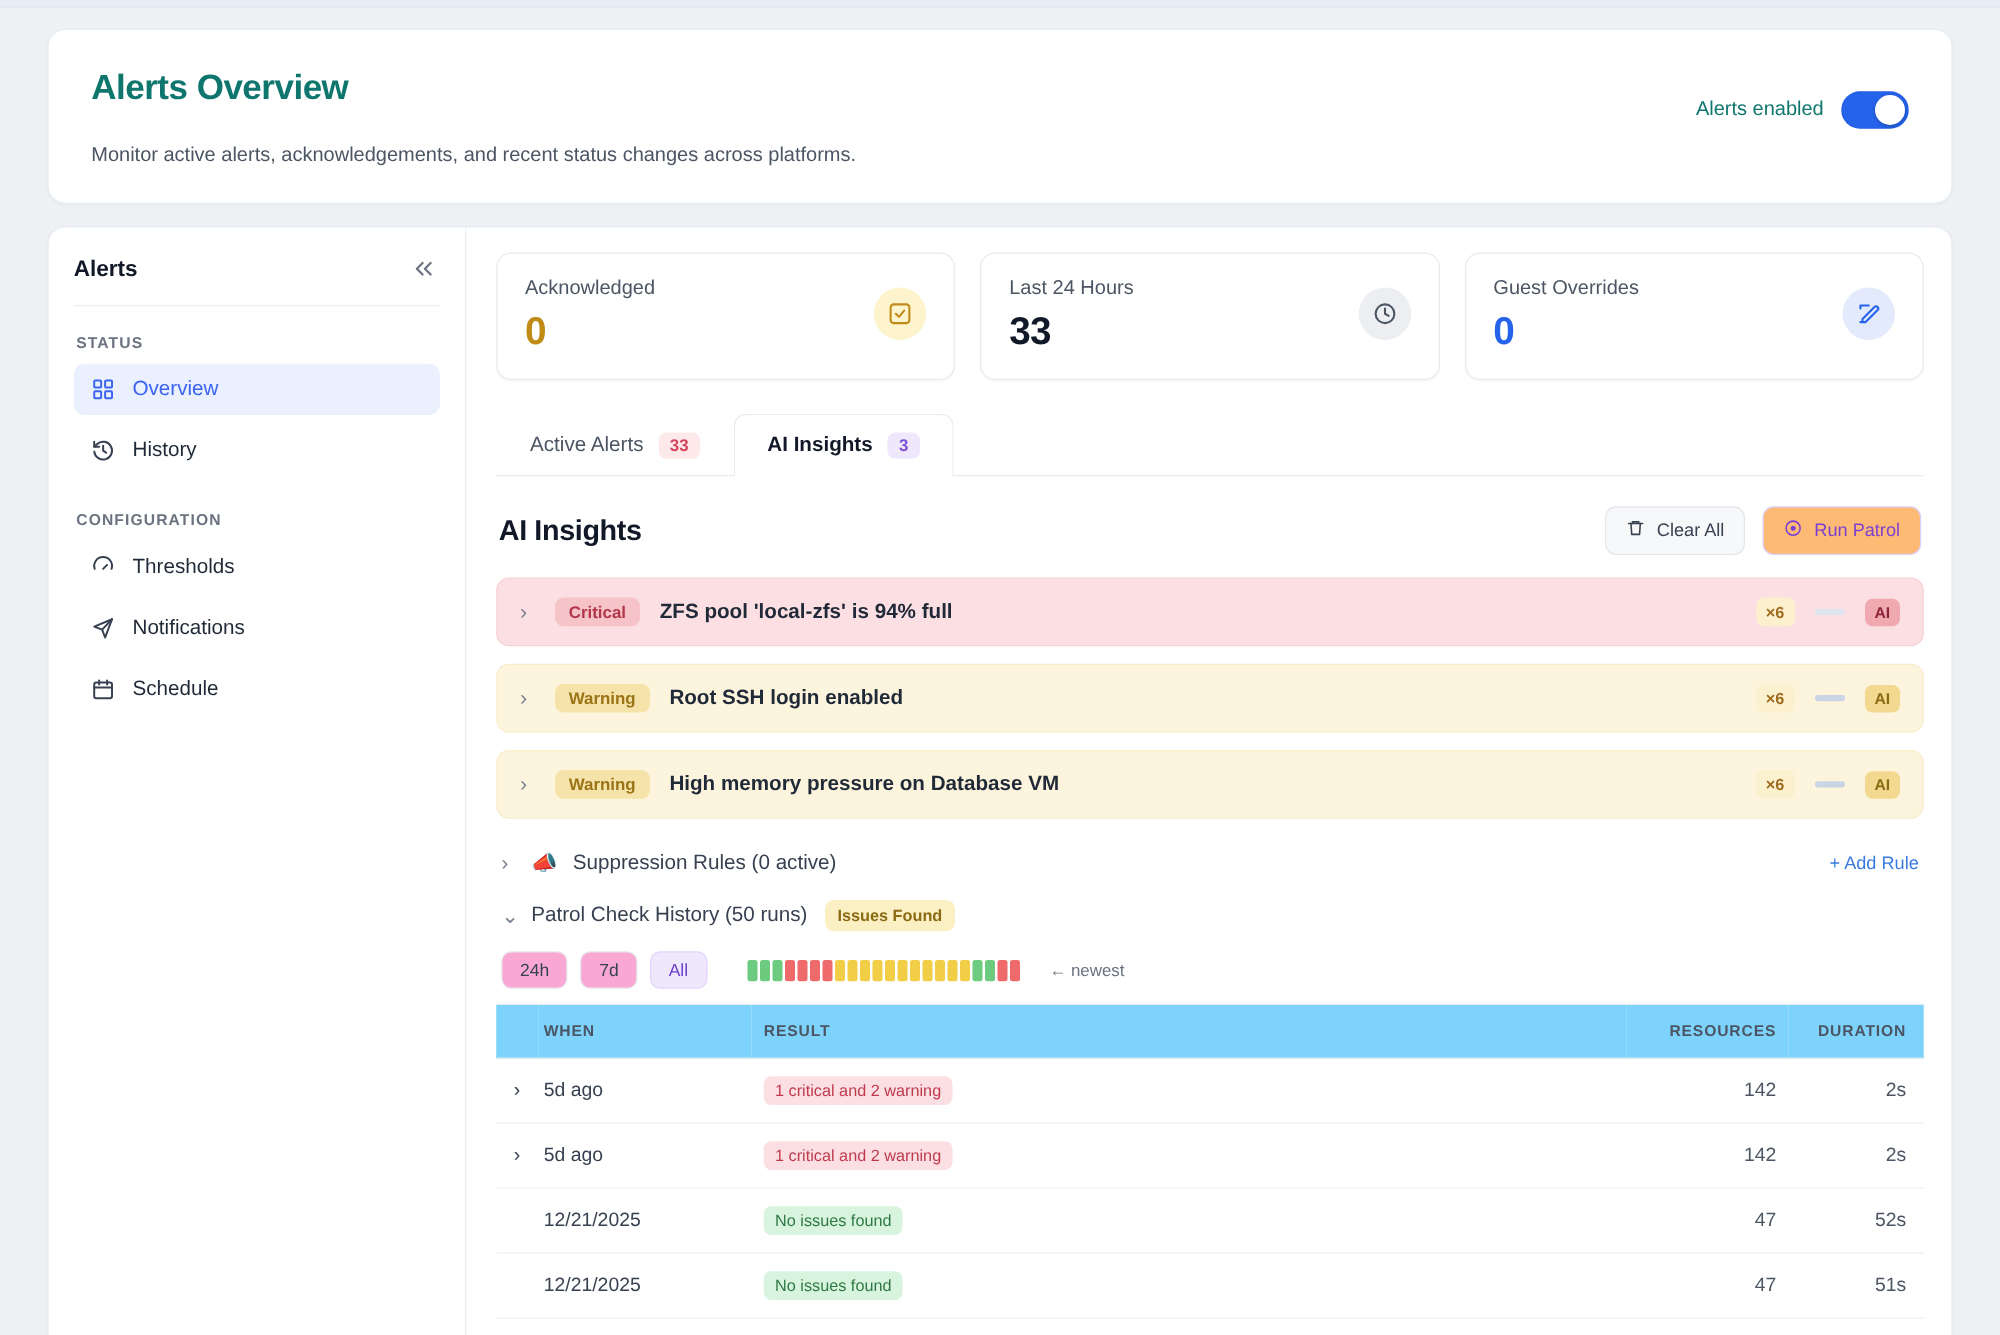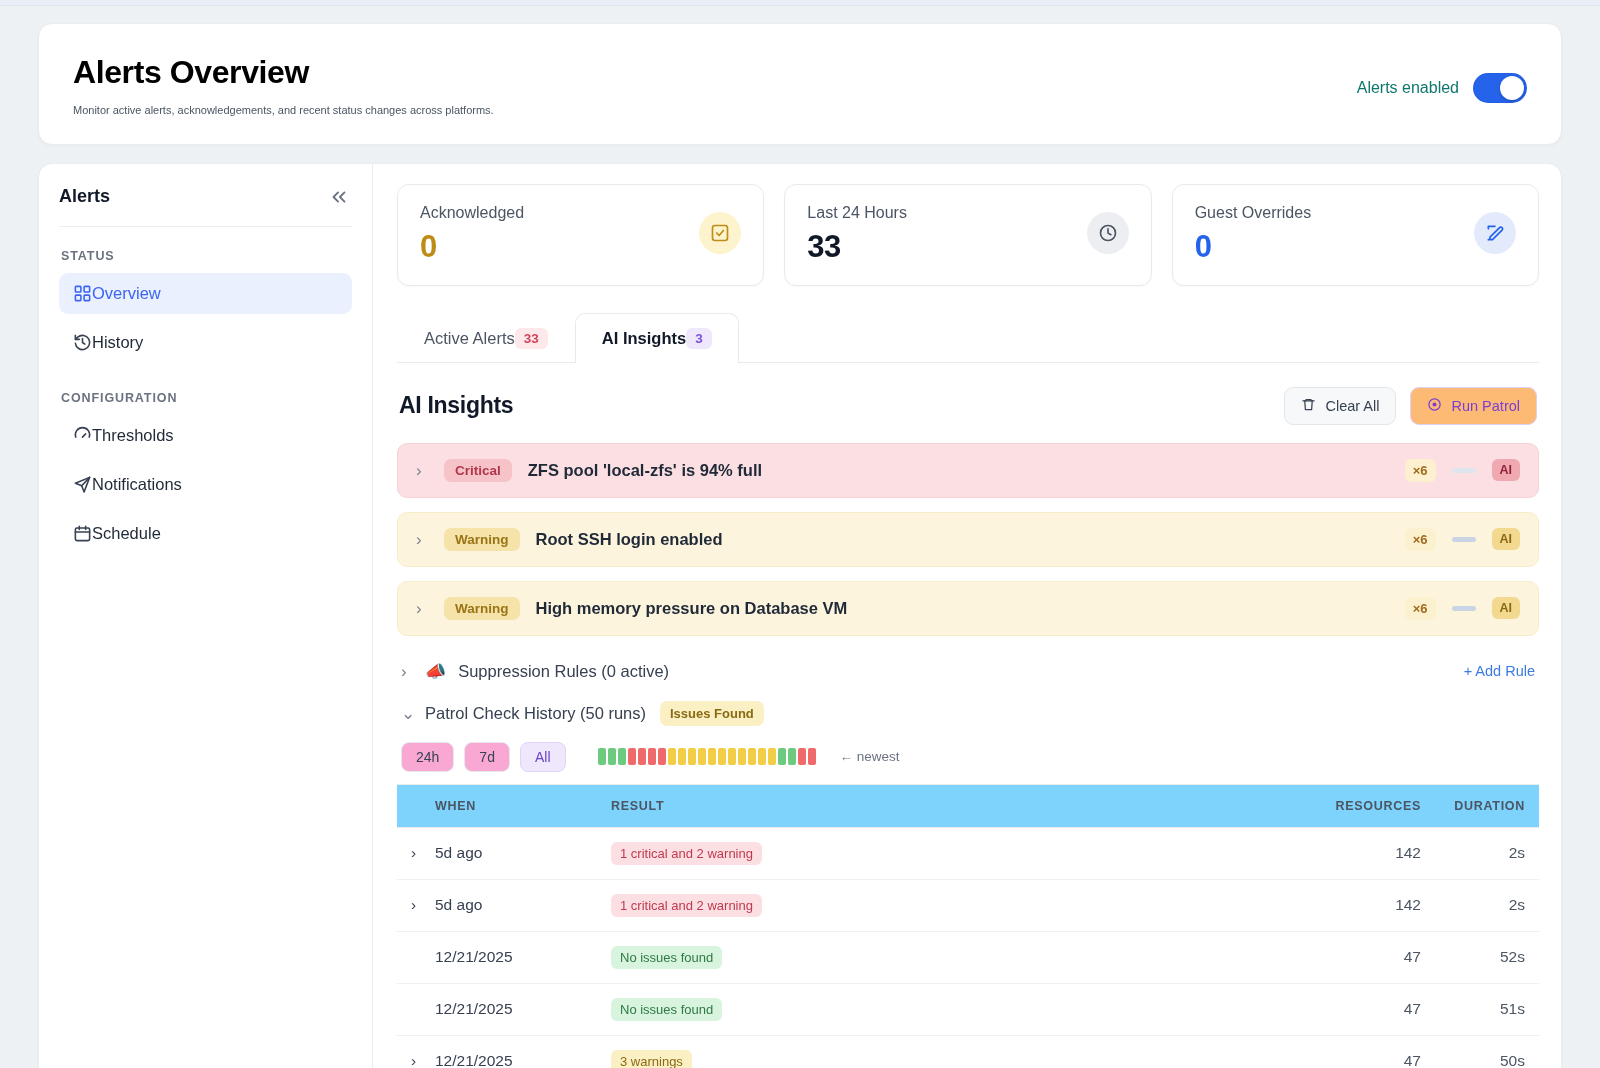--- a/index.html
+++ b/index.html
@@ -16,22 +16,22 @@
   
   .header-card {
     background: #ffffff;
     border: 1px solid #e9ecf0;
     border-radius: 14px;
     margin-top: 17px;
     padding: 30px 34px 28px 34px;
     display: flex; align-items: flex-start; justify-content: space-between;
     box-shadow: 0 1px 2px rgba(16,24,40,.04);
   }
-  .page-title { font-size: 32px; font-weight: 700; color: #000000; letter-spacing: -.4px; line-height: 1.15; }
-  .page-sub { font-size: 11px; color: #4b5563; margin-top: 13px; }
+  .page-title { font-size: 28px; font-weight: 700; color: #0f766e; letter-spacing: -.4px; line-height: 1.15; }
+  .page-sub { font-size: 16px; color: #4b5563; margin-top: 30px; }
   .alerts-toggle-wrap { display: flex; align-items: center; gap: 14px; padding-top: 19px; }
   .alerts-toggle-label { font-size: 16px; color: #0f766e; font-weight: 500; }
   .switch {
     width: 54px; height: 30px; border-radius: 999px; background: #2563eb;
     position: relative; flex: none; box-shadow: inset 0 0 0 1px rgba(0,0,0,.04);
   }
   .switch .knob {
     position: absolute; top: 3px; right: 3px; width: 24px; height: 24px;
     border-radius: 50%; background: #fff; box-shadow: 0 1px 3px rgba(0,0,0,.25);
   }
@@ -50,21 +50,21 @@
 
   
   .sidebar { width: 334px; flex: none; border-right: 1px solid #ebedf1; padding: 22px 20px 20px 20px; }
   .sidebar-head { display: flex; align-items: center; justify-content: space-between; padding: 0 2px 0 0; }
   .sidebar-title { font-size: 18px; font-weight: 700; color: #111827; }
   .collapse-btn { color: #6b7280; cursor: pointer; line-height: 0; }
   .sidebar-sep { height: 1px; background: #ebedf1; margin: 18px 0 22px 0; }
   .group-label { font-size: 12.5px; font-weight: 600; letter-spacing: .9px; color: #6b7280; margin: 0 0 10px 2px; }
   .group-label.second { margin-top: 28px; }
   .nav-item {
-    display: flex; align-items: center; 
+    display: flex; align-items: center; gap: 14px;
     padding: 11px 14px; border-radius: 9px; cursor: pointer;
     font-size: 16.5px; color: #1f2937;
   }
   .nav-item.active { background: #eaf0fe; color: #3b64f0; font-weight: 500; }
   .nav-item .ico { line-height: 0; flex: none; }
   .nav-spacer { height: 8px; }
 
   
   .main { flex: 1; padding: 20px 22px 0 24px; min-width: 0; }
   .stats-row { display: flex; gap: 20px; }
@@ -83,21 +83,21 @@
     width: 42px; height: 42px; border-radius: 50%; flex: none;
     display: flex; align-items: center; justify-content: center; margin-top: 8px;
   }
   .stat-ico.amber { background: #fdf3cc; color: #c08d1a; }
   .stat-ico.grey  { background: #eceef1; color: #4b5563; }
   .stat-ico.blue  { background: #e2eafc; color: #2563eb; }
 
   
   .tabs { display: flex; align-items: flex-end; border-bottom: 1px solid #e8eaee; margin-top: 26px; }
   .tab {
-    display: flex; align-items: center; gap: 0; padding: 14px 26px;
+    display: flex; align-items: center; gap: 12px; padding: 14px 26px;
     font-size: 16.5px; color: #4b5563; cursor: pointer;
     border: 1px solid transparent; border-bottom: none; border-radius: 10px 10px 0 0;
     position: relative; top: 1px;
   }
   .tab.active { color: #111827; font-weight: 600; background: #fff; border-color: #e8eaee; border-bottom-color: #fff; }
   .tab .count { font-size: 13.5px; font-weight: 600; border-radius: 6px; padding: 3px 9px; }
   .count.red { background: #fde9ea; color: #d3455b; }
   .count.violet { background: #efe8fd; color: #7b52d6; }
 
   

